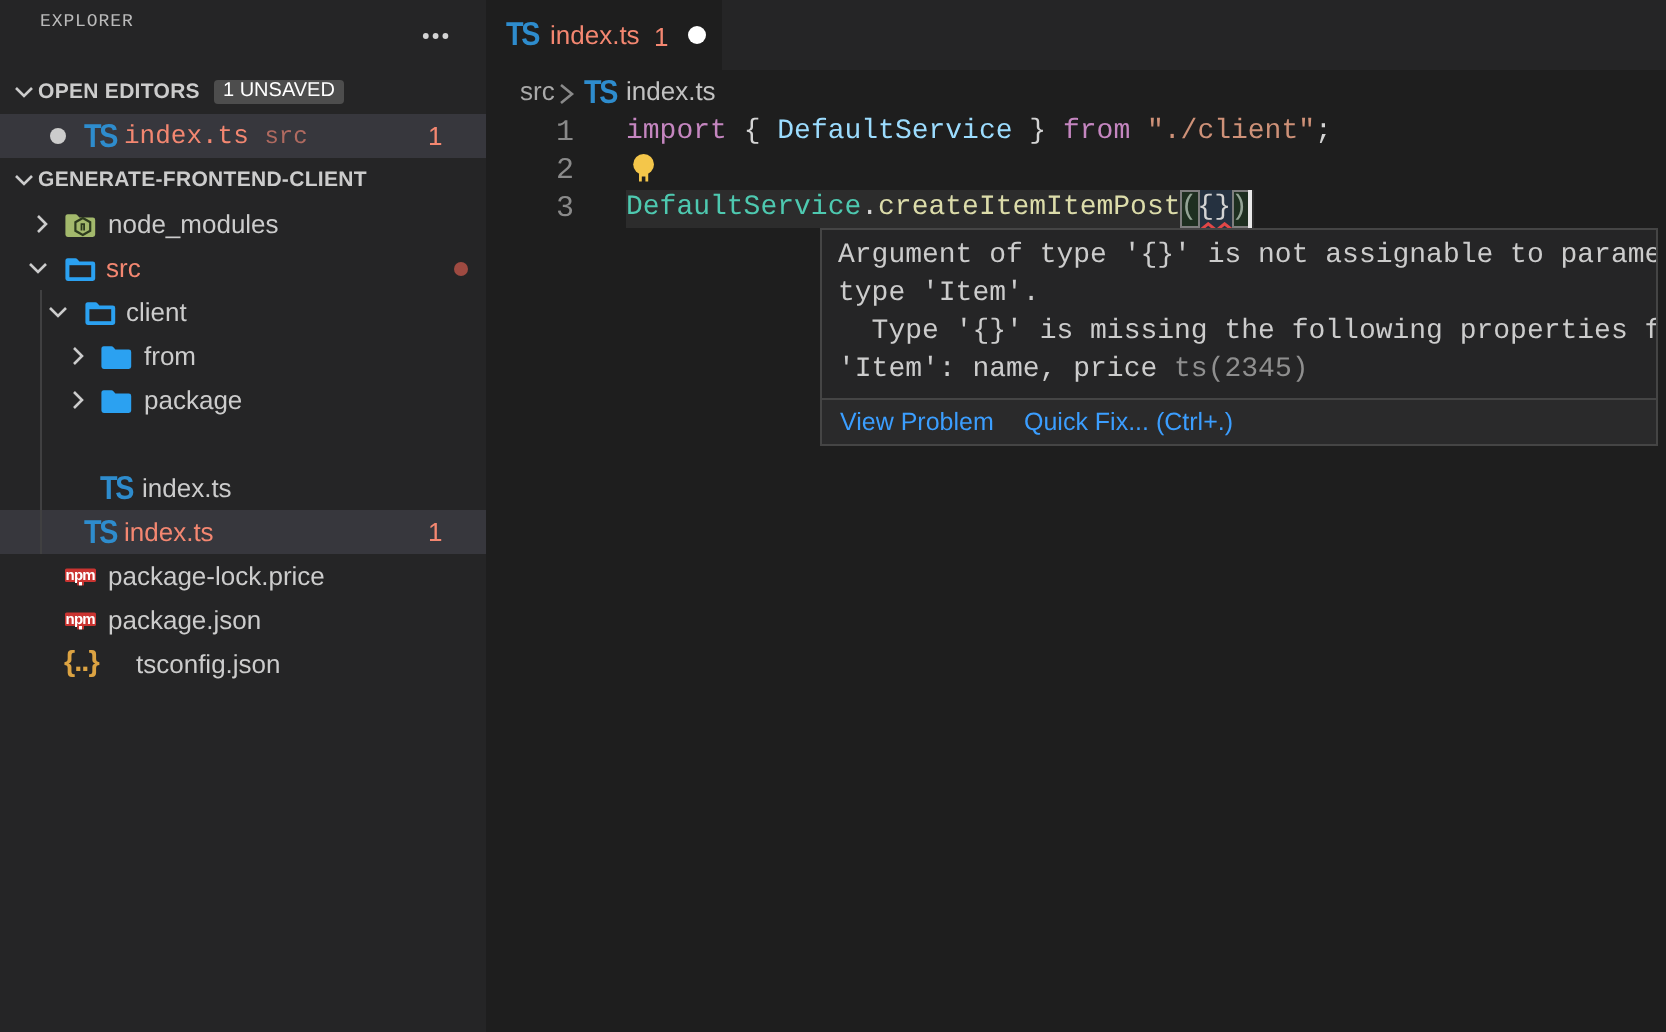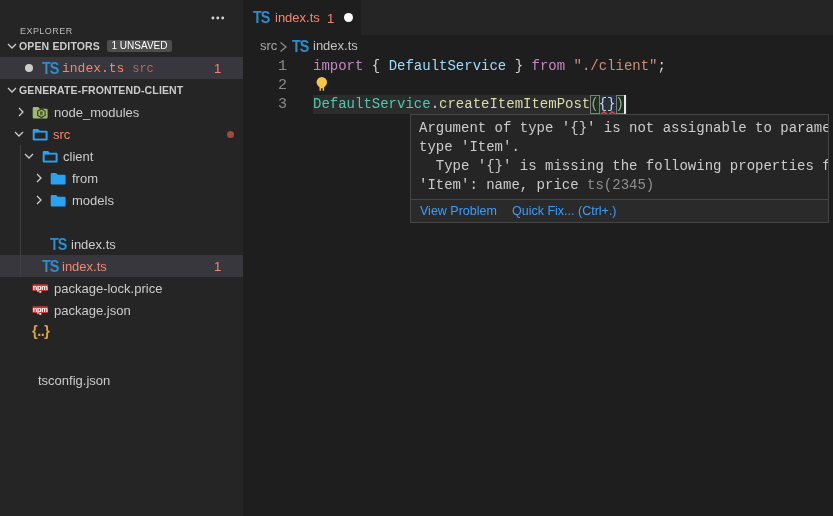--- a/index.html
+++ b/index.html
@@ -16,21 +16,21 @@
   .chev { position:absolute; top:50%; transform:translateY(-50%); width:16px; height:16px; }
   .icon16 { position:absolute; top:3px; width:16px; height:16px; }
   .tsicon { position:absolute; color:#2e8ccd; font-weight:bold; font-size:16.5px; top:50%; transform:translateY(-46%) scaleX(0.87); transform-origin:left center; letter-spacing:-1.3px; }
 </style>
 </head>
 <body>
 <div id="root">
 
   <div id="sidebar">
 
-    <div class="abs" style="left:20px; top:26px; font-size:9px; color:#bbbbbb; letter-spacing:0.45px;">EXPLORER</div>
+    <div class="abs" style="left:20px; top:6px; font-size:9px; color:#bbbbbb; letter-spacing:0.45px;font-family:Liberation Mono, monospace;">EXPLORER</div>
     <svg class="abs" style="left:210px; top:15px; width:16px; height:6px;" viewBox="0 0 16 6">
         <circle cx="2.9" cy="3" r="1.45" fill="#d4d4d4"></circle>
         <circle cx="7.8" cy="3" r="1.45" fill="#d4d4d4"></circle>
         <circle cx="12.7" cy="3" r="1.45" fill="#d4d4d4"></circle>
       </svg>
 
     <div class="row" style="top:35px;">
       <svg class="chev" style="left:4px;" viewBox="0 0 16 16">
           <path d="M4 6 l4 4 l4 -4" stroke="#cccccc" stroke-width="1.3" fill="none"></path>
         </svg>
@@ -97,21 +97,21 @@
       <div class="rowlab" style="left:72px;">from</div>
     </div>
 
     <div class="row" style="top:189px;">
       <svg class="chev" style="left:31px;" viewBox="0 0 16 16">
           <path d="M6 4 l4 4 l-4 4" stroke="#cccccc" stroke-width="1.3" fill="none"></path>
         </svg>
       <svg class="icon16" style="left:50px;" viewBox="0 0 16 16">
         <path d="M0.7 4.4 Q0.7 3.1 1.9 3.1 L5.7 3.1 Q6.3 3.1 6.7 3.6 L7.7 4.8 L14.4 4.8 Q15.6 4.8 15.6 6.0 L15.6 13.3 Q15.6 14.5 14.4 14.5 L1.9 14.5 Q0.7 14.5 0.7 13.3 Z" fill="#2ba1f1"></path>
       </svg>
-      <div class="rowlab" style="left:72px;">models</div>
+      <div class="rowlab" style="left:72px;">package</div>
     </div>
 
 
     <div class="row" style="top:233px;">
       <div class="tsicon" style="left:49.5px;">TS</div>
       <div class="rowlab" style="left:71px;">index.ts</div>
     </div>
 
     <div class="row" style="top:255px; background:#37373d;">
       <div class="tsicon" style="left:41.5px;">TS</div>
@@ -134,21 +134,21 @@
         <rect x="0.5" y="4.2" width="15.5" height="6.8" rx="0.8" fill="#ca3431"></rect>
         <text x="8.1" y="10.1" font-size="7.5" font-weight="bold" fill="#ffffff" text-anchor="middle" font-family="Liberation Sans" letter-spacing="-0.4">npm</text>
         <rect x="6.6" y="11" width="3.4" height="1.7" fill="#ca3431"></rect>
         <rect x="7.5" y="11" width="1.5" height="1.7" fill="#ffffff"></rect>
       </svg>
       <div class="rowlab" style="left:54px;">package.json</div>
     </div>
 
     <div class="row" style="top:321px;">
       <div class="abs" style="left:32px; top:50%; transform:translateY(-54%); color:#dca342; font-size:14.5px; font-weight:bold; letter-spacing:-0.5px;">{..}</div>
-      <div class="rowlab" style="left:38px;margin-top:48px;">tsconfig.json</div>
+      <div class="rowlab" style="left:68px;">tsconfig.json</div>
     </div>
 
     <div class="abs" style="left:20px; top:145px; width:1px; height:132px; background:#404041;"></div>
   </div>
 
   <div class="abs" style="left:243px; top:0; width:590px; height:35px; background:#252526;">
     <div class="abs" style="left:0; top:0; width:118px; height:35px; background:#1e1e1e;">
       <div class="tsicon" style="left:10px; top:17px;">TS</div>
       <div class="abs" style="left:32px; top:10px; font-size:13px; color:#f48771;">index.ts</div>
       <div class="abs" style="left:84px; top:10.5px; font-size:13px; color:#f48771;">1</div>

